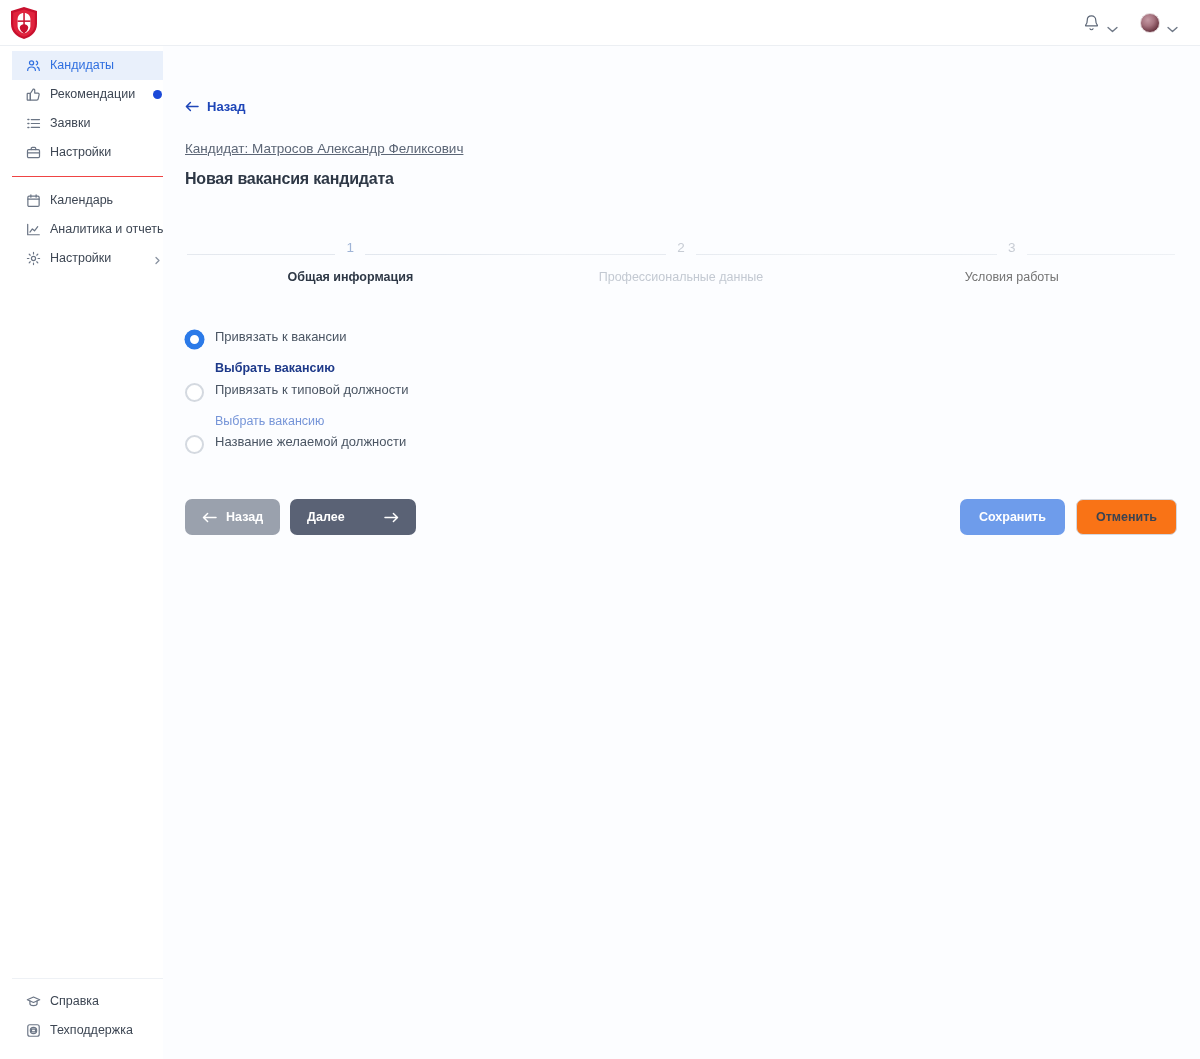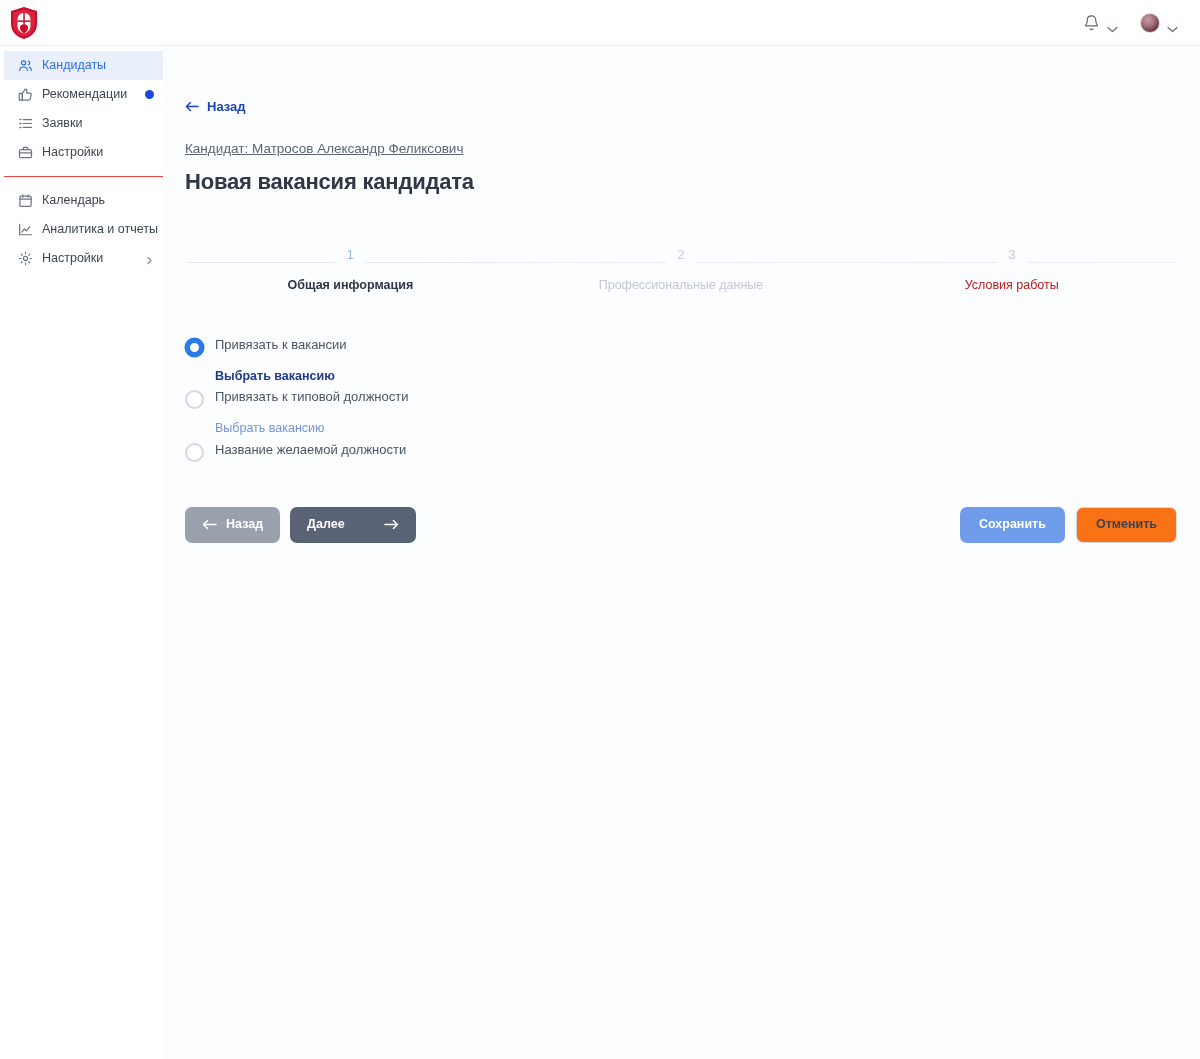--- a/index.html
+++ b/index.html
@@ -64,21 +64,21 @@
     border-radius: 50%;
     background:
       radial-gradient(circle at 38% 32%, #c59aa4 0%, #a6737f 38%, #6e3a46 72%, #4a2230 100%);
     border: 1px solid #e3d6d9;
     display: block;
   }
 
   
   .sidebar {
     position: absolute;
-    top: 46px; left: 4px;
+    top: 46px; left: 12px;
     width: 163px;
     height: 1013px;
     background: #ffffff;
     border-right: 1px solid #eceff3;
     display: flex;
     flex-direction: column;
   }
   .nav-group { padding-top: 5px; }
   .nav-group.lower { padding-top: 9px; border-top: 1px solid #ef4444; margin-top: 9px; }
 
@@ -142,21 +142,21 @@
 
   .subject {
     margin-top: 25px;
     font-size: 13.5px;
     color: #5c6676;
     line-height: 1.2;
     text-decoration: underline;
   }
   .page-title {
     margin-top: 12px;
-    font-size: 22px;
+    font-size: 16px;
     font-weight: bold;
     color: #2e3846;
     letter-spacing: -0.2px;
     line-height: 1.2;
   }
 
   
   .stepper {
     position: relative;
     margin-top: 47px;
@@ -191,21 +191,21 @@
   .step.s2 .step-num { color: #c7ccd4; }
   .step.s3 .step-num { color: #c7ccd4; }
   .step-label {
     margin-top: 12px;
     font-size: 12.5px;
     line-height: 1;
     white-space: nowrap;
   }
   .step.s1 .step-label { color: #2e3846; font-weight: bold; }
   .step.s2 .step-label { color: #c3c9d2; }
-  .step.s3 .step-label { color: #b91c1c; }
+  .step.s3 .step-label { color: #737373; }
 
   
   .radio-list { margin-top: 41px; }
   .radio-row {
     display: flex;
     align-items: flex-start;
     gap: 11px;
     height: 26px;
     cursor: pointer;
   }
@@ -400,20 +400,44 @@
         <span class="lbl">Настройки</span>
         <span class="chev-right">
           <svg viewBox="0 0 9 9" width="9" height="9" fill="none" stroke="currentColor" stroke-width="1.3" stroke-linecap="round" stroke-linejoin="round">
             <path d="M3 1.5 6 4.5 3 7.5"></path>
           </svg>
         </span>
       </div>
 
     </div>
 
+    <div class="sidebar-footer">
+
+      <div class="nav-item">
+        <span class="ico">
+          <svg viewBox="0 0 16 16" width="15" height="15" fill="none" stroke="currentColor" stroke-width="1.3" stroke-linecap="round" stroke-linejoin="round">
+            <path d="M1.4 6.1 8 3.2l6.6 2.9L8 9 1.4 6.1Z"></path>
+            <path d="M4.2 7.4v3.1c0 1.1 1.7 1.9 3.8 1.9s3.8-.8 3.8-1.9V7.4"></path>
+          </svg>
+        </span>
+        <span class="lbl">Справка</span>
+      </div>
+
+      <div class="nav-item">
+        <span class="ico">
+          <svg viewBox="0 0 16 16" width="15" height="15" fill="none" stroke="currentColor" stroke-width="1.25" stroke-linecap="round" stroke-linejoin="round">
+            <rect x="1.9" y="1.9" width="12.2" height="12.2" rx="2.2"></rect>
+            <path d="M8 4.6a3.4 3.4 0 0 0 0 6.8 3.4 3.4 0 0 0 0-6.8Z"></path>
+            <path d="M5.9 6.5h4.2v3h-4.2z"></path>
+          </svg>
+        </span>
+        <span class="lbl">Техподдержка</span>
+      </div>
+
+    </div>
   </nav>
 
   <main class="main">
     <div class="content">
 
       <div class="back-link">
         <span class="arr">
           <svg viewBox="0 0 14 11" width="14" height="11" fill="none" stroke="#1e46b8" stroke-width="1.5" stroke-linecap="round" stroke-linejoin="round">
             <path d="M13 5.5H1.5M5.4 1.5 1.4 5.5l4 4"></path>
           </svg>

